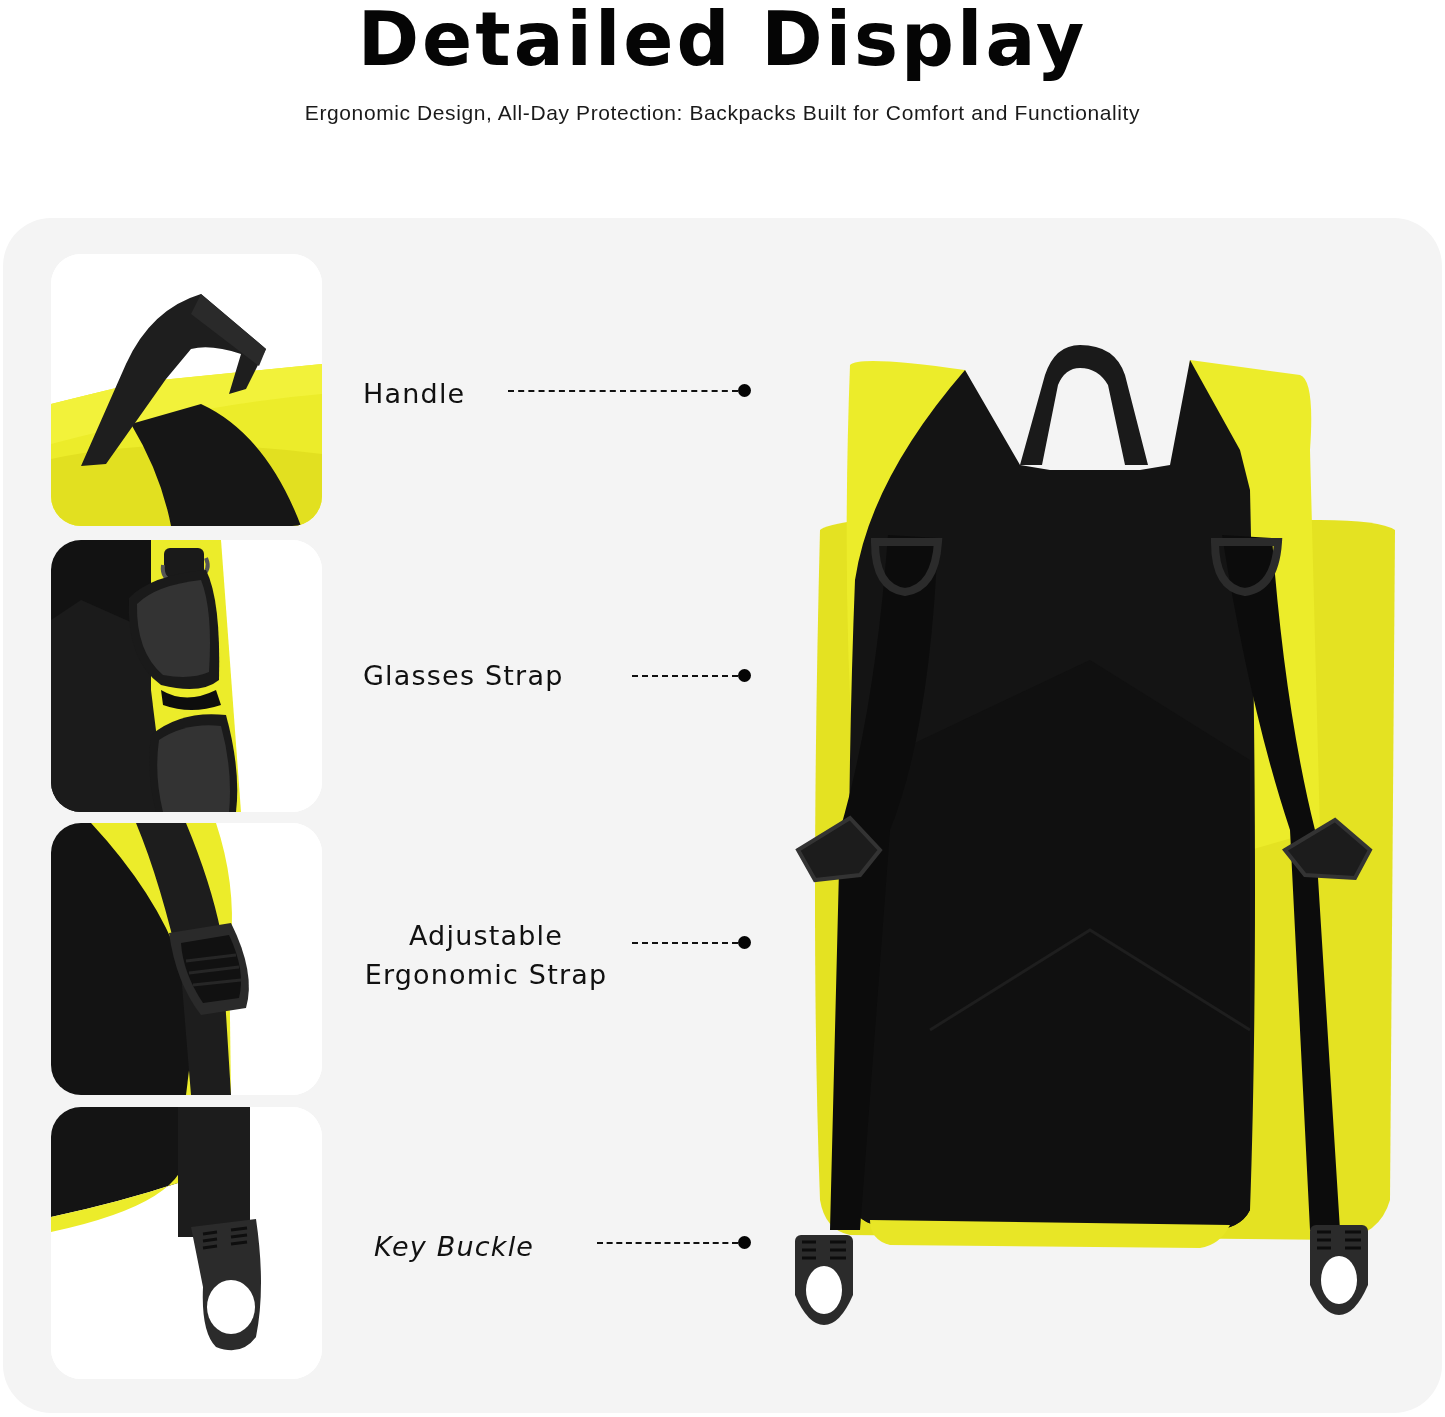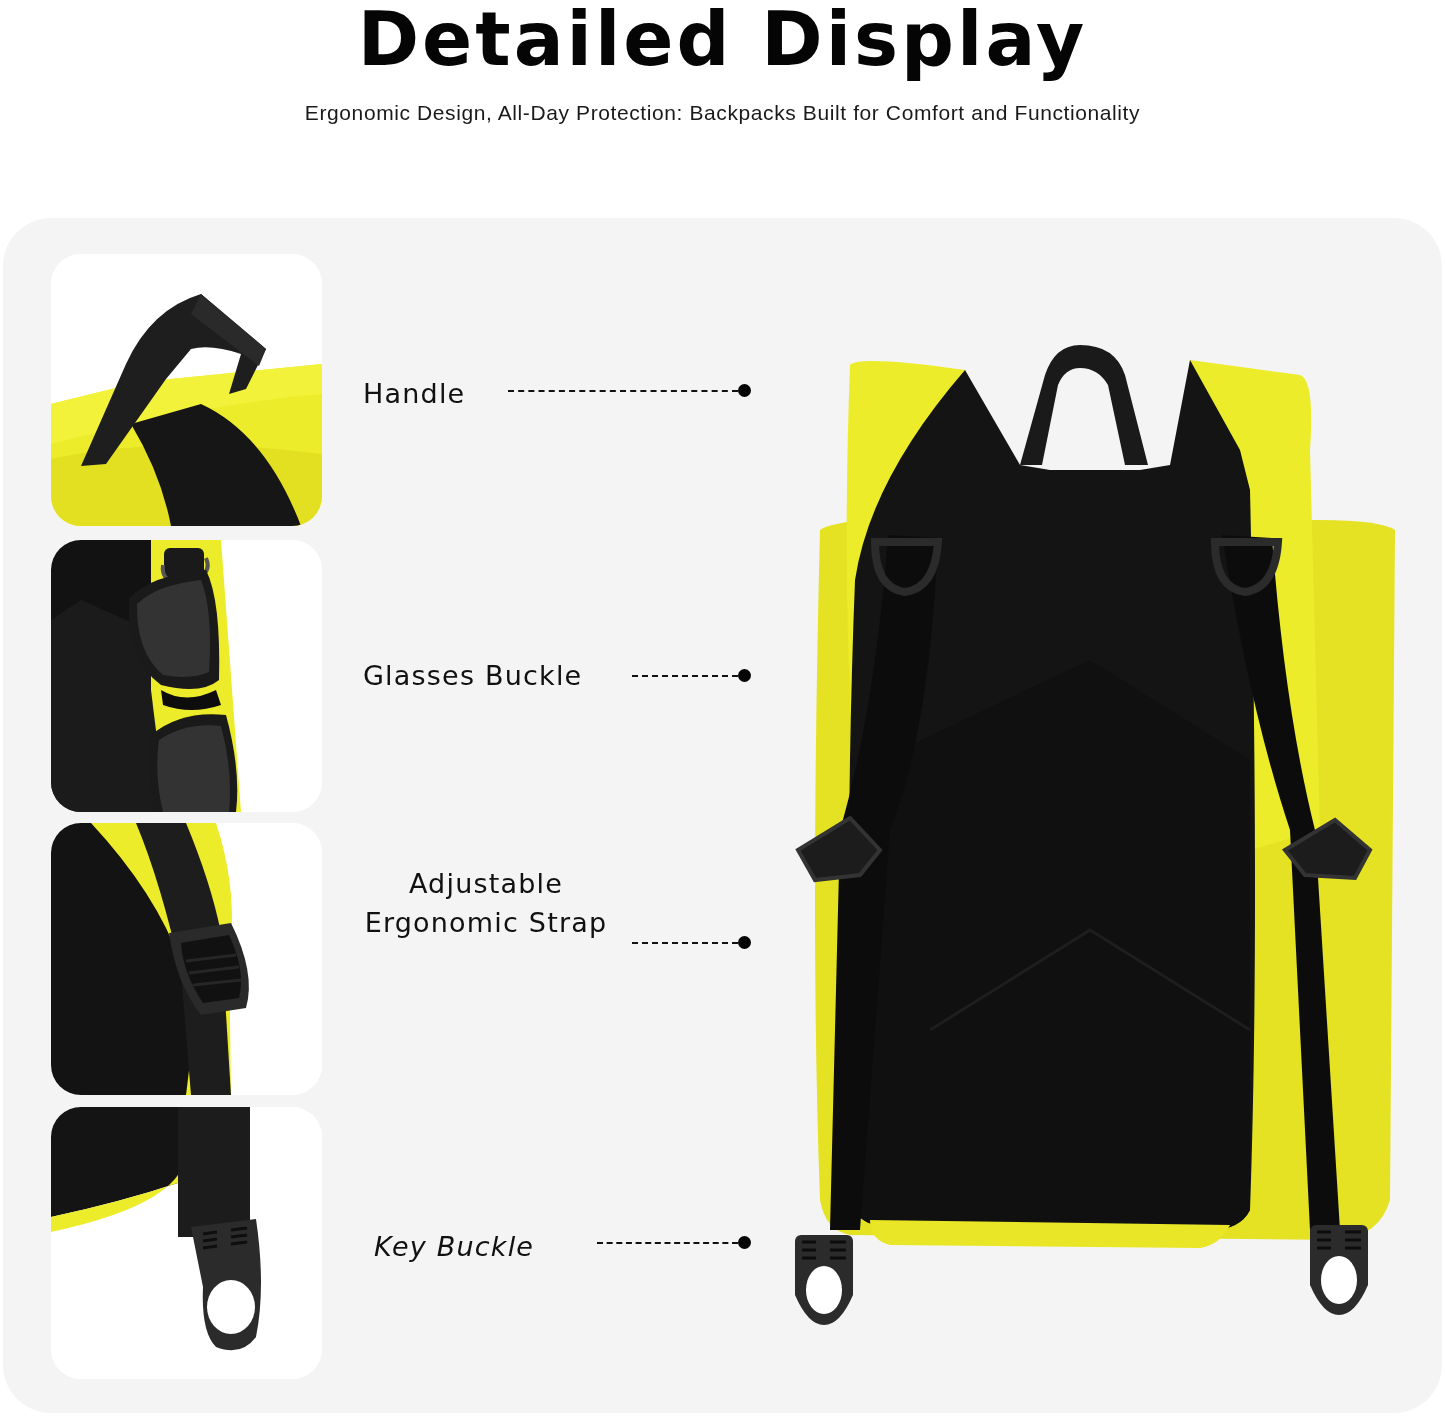--- a/index.html
+++ b/index.html
@@ -111,25 +111,25 @@
       <line x1="180" y1="130" x2="196" y2="128"></line>
       <line x1="180" y1="137" x2="196" y2="135"></line>
     </g>
   </svg>
 </div>
 
 <div class="label" style="left:363px; top:374px;">Handle</div>
 <div class="leader" style="left:508px; top:390px; width:230px;"></div>
 <div class="dot" style="left:738px; top:384px;"></div>
 
-<div class="label" style="left:363px; top:656px;">Glasses Buckle</div>
+<div class="label" style="left:363px; top:656px;">Glasses Strap</div>
 <div class="leader" style="left:632px; top:675px; width:106px;"></div>
 <div class="dot" style="left:738px; top:669px;"></div>
 
-<div class="label center" style="left:360px; top:864px; width:252px;">
+<div class="label center" style="left:360px; top:916px; width:252px;">
   <div>Adjustable</div>
   <div>Ergonomic Strap</div>
 </div>
 <div class="leader" style="left:632px; top:942px; width:106px;"></div>
 <div class="dot" style="left:738px; top:936px;"></div>
 
 <div class="label" style="left:374px; top:1227px;font-style:italic;">Key Buckle</div>
 <div class="leader" style="left:597px; top:1242px; width:141px;"></div>
 <div class="dot" style="left:738px; top:1236px;"></div>
 

